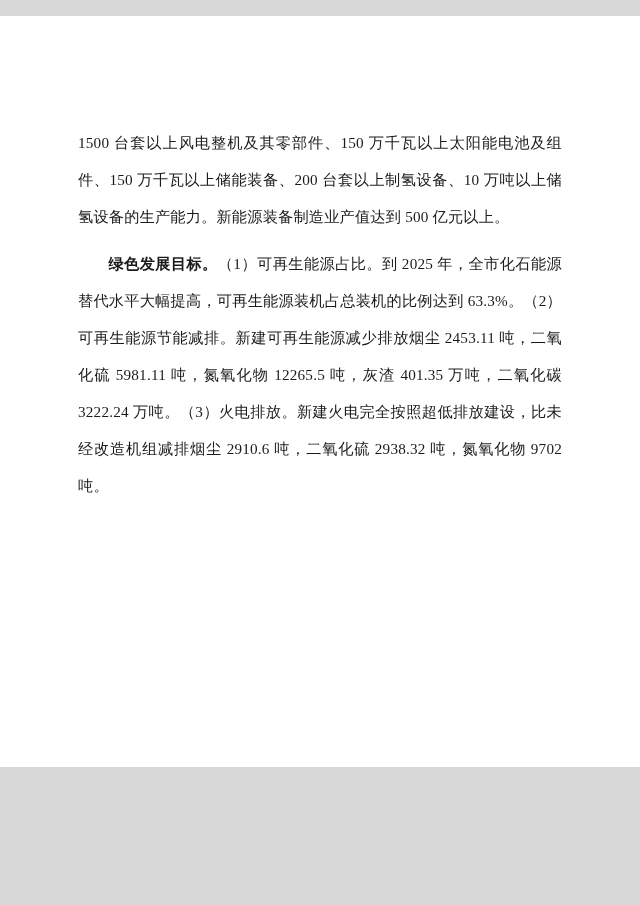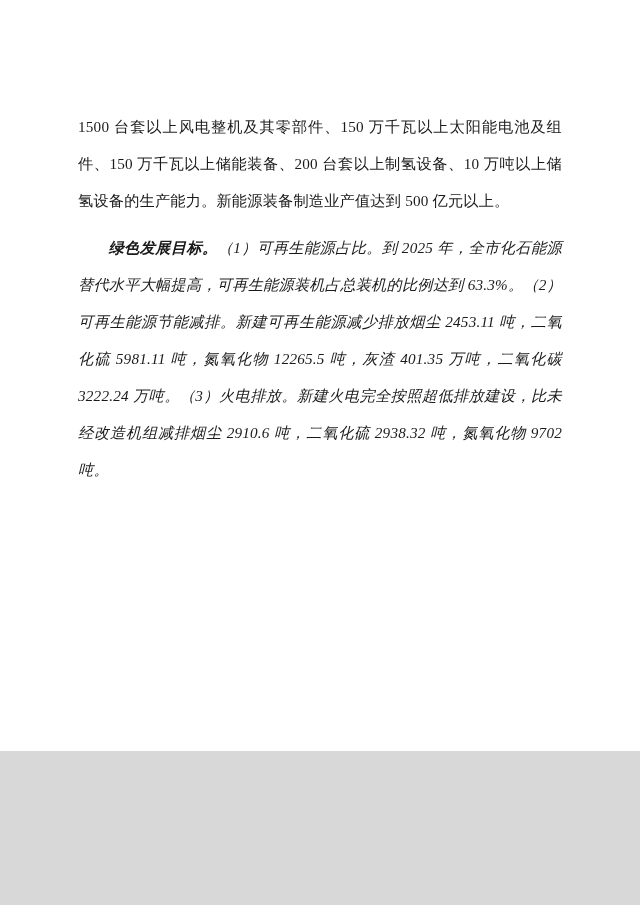--- a/index.html
+++ b/index.html
@@ -8,21 +8,21 @@
     background: #d8d8d8;
   }
   body {
     font-family: "Liberation Serif", "DejaVu Serif", serif;
   }
   .page {
     position: relative;
     width: 640px;
     height: 751px;
     background: #ffffff;
-    margin: 0 auto;
+    margin: 16px auto;
     overflow: hidden;
     box-sizing: border-box;
   }
   .content {
     position: absolute;
     left: 78px;
     top: 108px;
     width: 484px;
   }
   p.para {
@@ -32,21 +32,20 @@
     color: #1a1a1a;
     text-align: justify;
     text-justify: inter-ideograph;
     letter-spacing: 0.2px;
   }
   p.para + p.para {
     margin-top: 10px;
   }
   .indent {
     text-indent: 2em;
-    font-style: italic;
   }
   .bold {
     font-weight: bold;
   }
   .footer {
     position: absolute;
     left: 0;
     right: 0;
     top: 825px;
     text-align: center;

